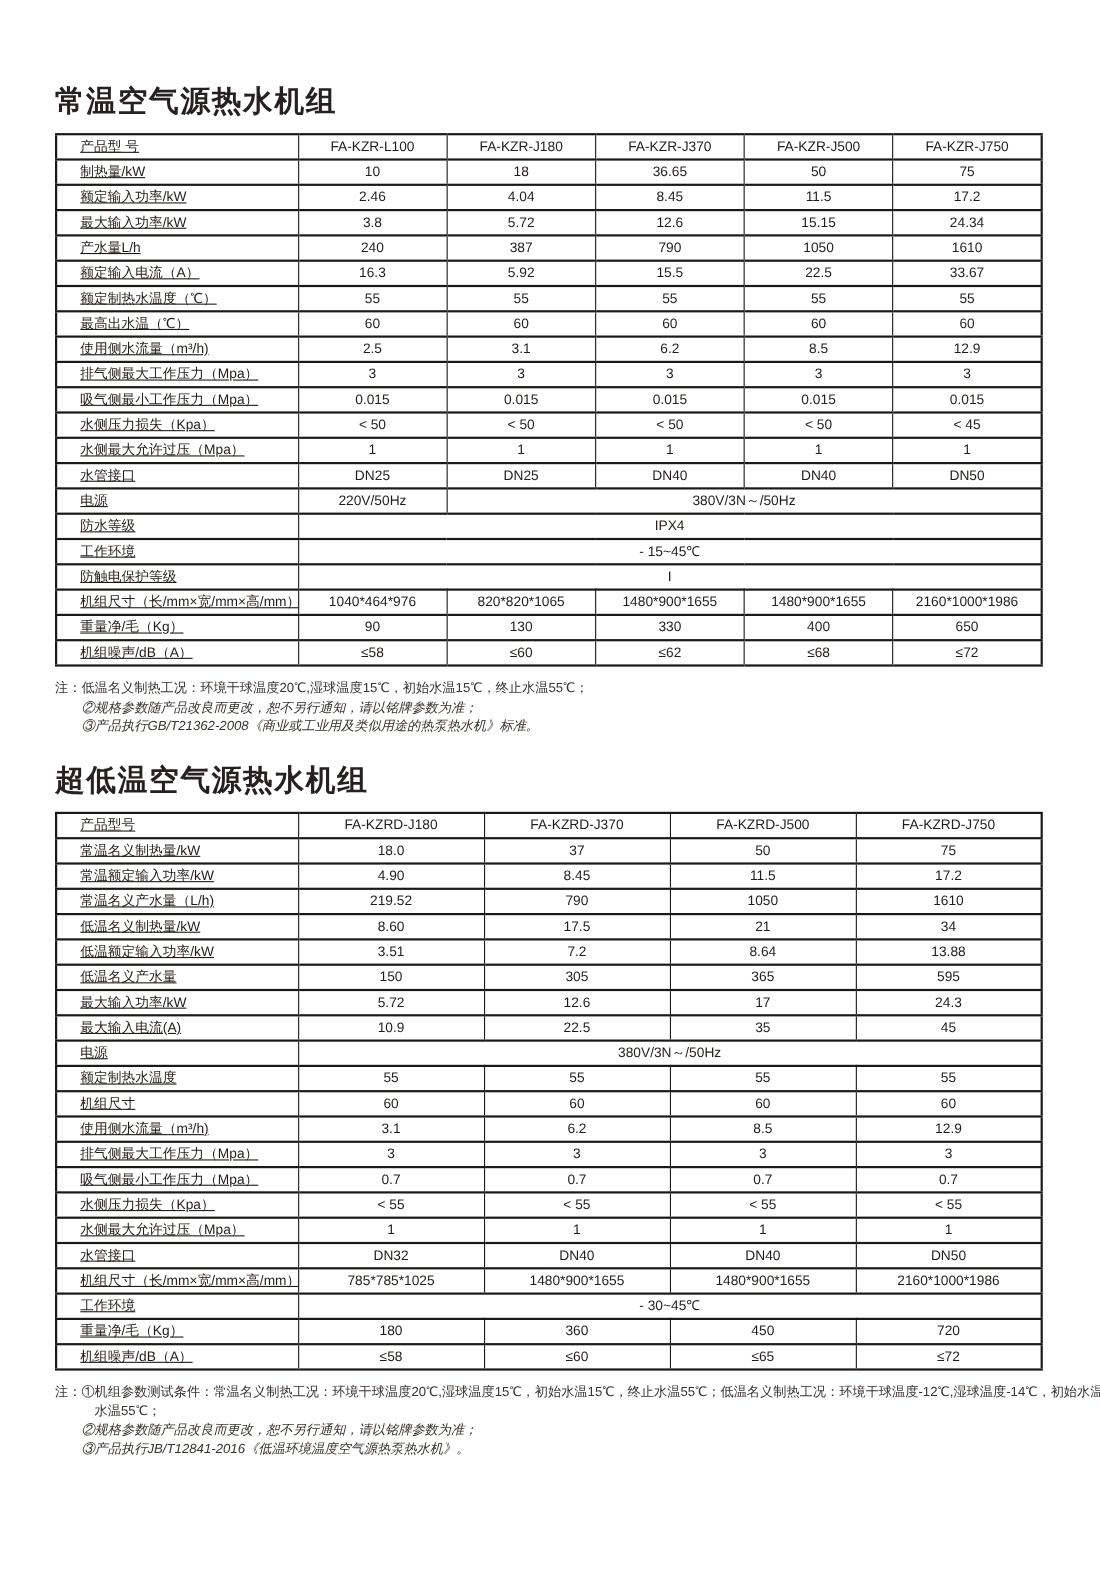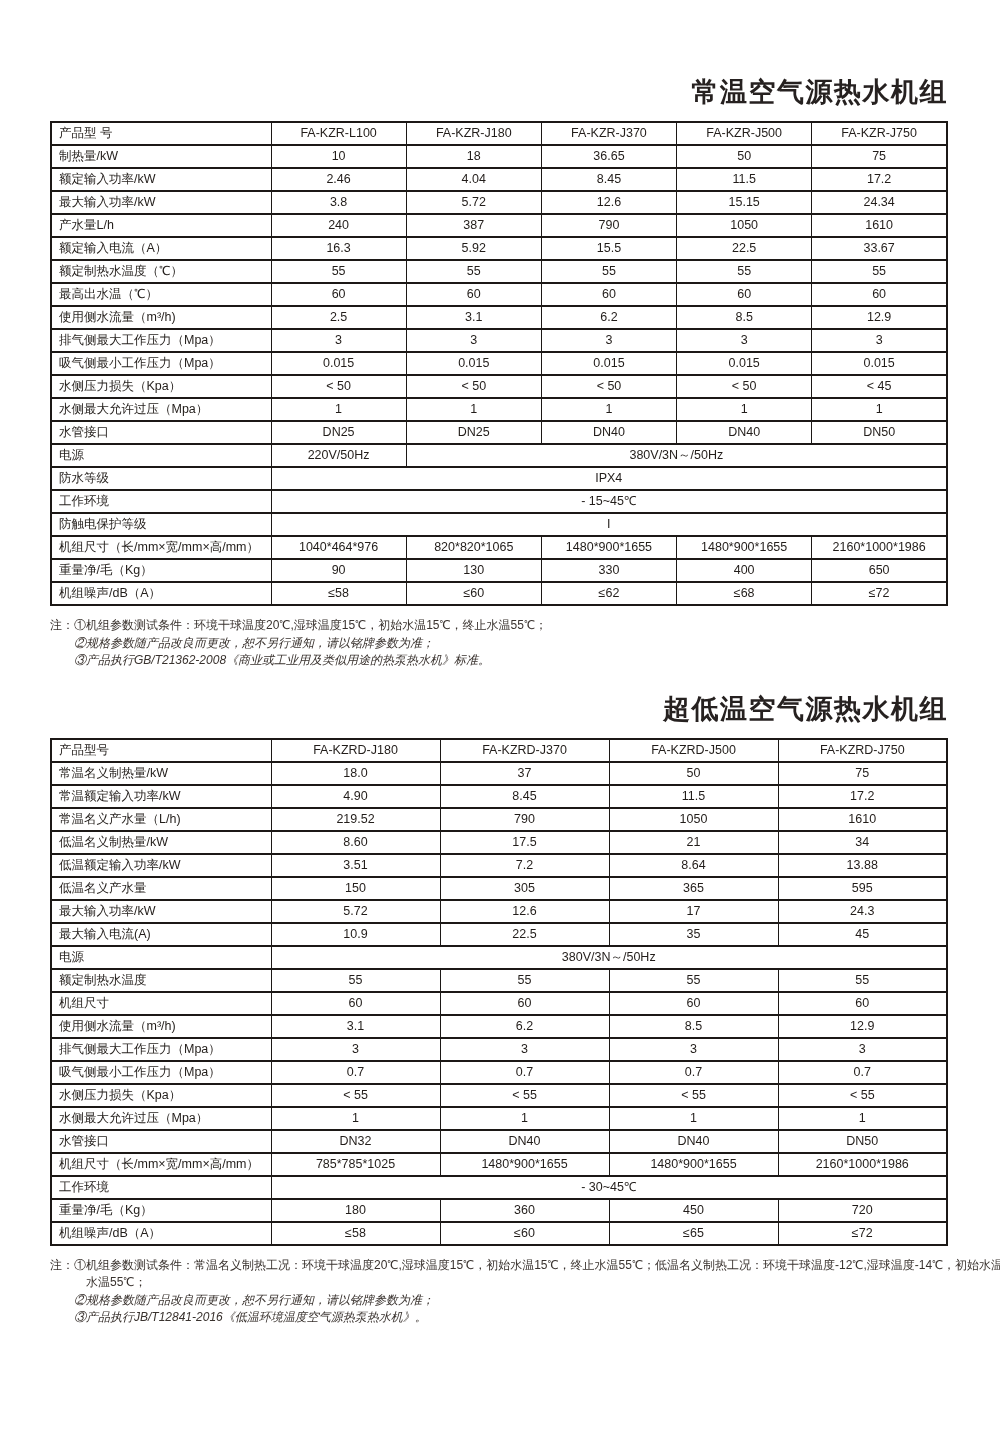--- a/index.html
+++ b/index.html
@@ -9,40 +9,39 @@
     font-family: "Liberation Sans", sans-serif;
     color: #29231f;
   }
   .page { width: 1000px; height: 1440px; box-sizing: border-box; padding: 76px 52px 0 50px; overflow: hidden; }
   h1.sec-title {
     margin: 0 0 13px 0;
     font-size: 27px; line-height: 32px;
     font-weight: 700;
     letter-spacing: 1.5px;
     color: #262120;
-    text-align: right;
   }
   table.spec {
     width: 898px;
     border-collapse: collapse;
     table-layout: fixed;
     border: 2px solid #1c1816;
   }
   table.spec td {
     border: solid #1c1816;
     border-width: 2px 1px;
     font-size: 12.5px;
     line-height: 15px;
     height: 21px;
     padding: 0 5px;
     overflow: hidden;
     white-space: nowrap;
     color: #221d1a;
   }
-  table.spec td.lbl { text-align: left; padding-left: 7px; }
+  table.spec td.lbl { text-align: left; padding-left: 21px; text-decoration: underline; }
   table.spec td.val { text-align: center; }
   col.c-label { width: 220px; }
   .notes { margin-top: 11px; margin-bottom: 23px; }
   .note-line {
     font-size: 12px;
     line-height: 17.5px;
     color: #39322e;
     white-space: nowrap;
   }
   .note-line.indent-1 { padding-left: 24px; font-style: italic; }
@@ -215,21 +214,21 @@
             <td class="lbl">机组噪声/dB（A）</td>
             <td class="val">≤58</td>
             <td class="val">≤60</td>
             <td class="val">≤62</td>
             <td class="val">≤68</td>
             <td class="val">≤72</td>
           </tr>
         </tbody>
     </table>
     <div class="notes">
-        <div class="note-line indent-0">注：①机组参数测试条件：环境干球温度20℃,湿球温度15℃，初始水温15℃，终止水温55℃；</div>
+        <div class="note-line indent-0">注：低温名义制热工况：环境干球温度20℃,湿球温度15℃，初始水温15℃，终止水温55℃；</div>
         <div class="note-line indent-1">②规格参数随产品改良而更改，恕不另行通知，请以铭牌参数为准；</div>
         <div class="note-line indent-1">③产品执行GB/T21362-2008《商业或工业用及类似用途的热泵热水机》标准。</div>
       </div>
   </section>
 
   <section>
     <h1 class="sec-title">超低温空气源热水机组</h1>
     <table class="spec">
       <colgroup>
         <col class="c-label">

